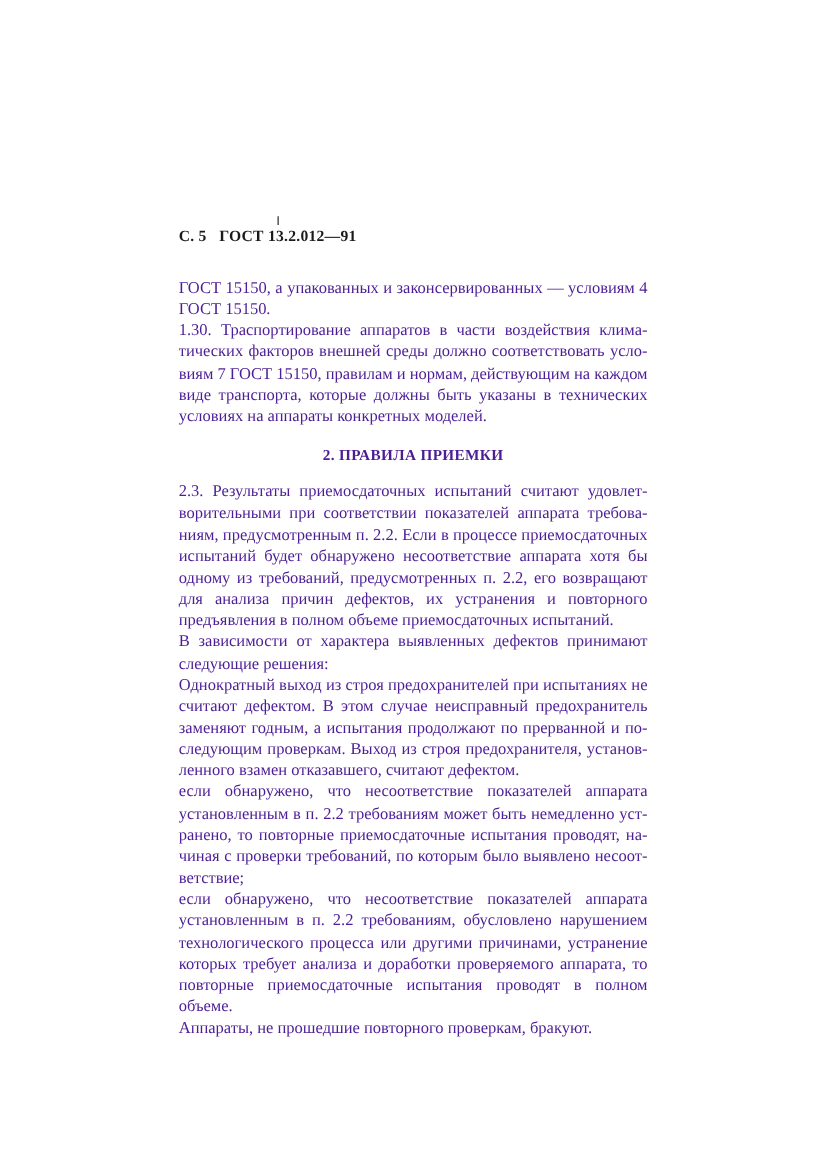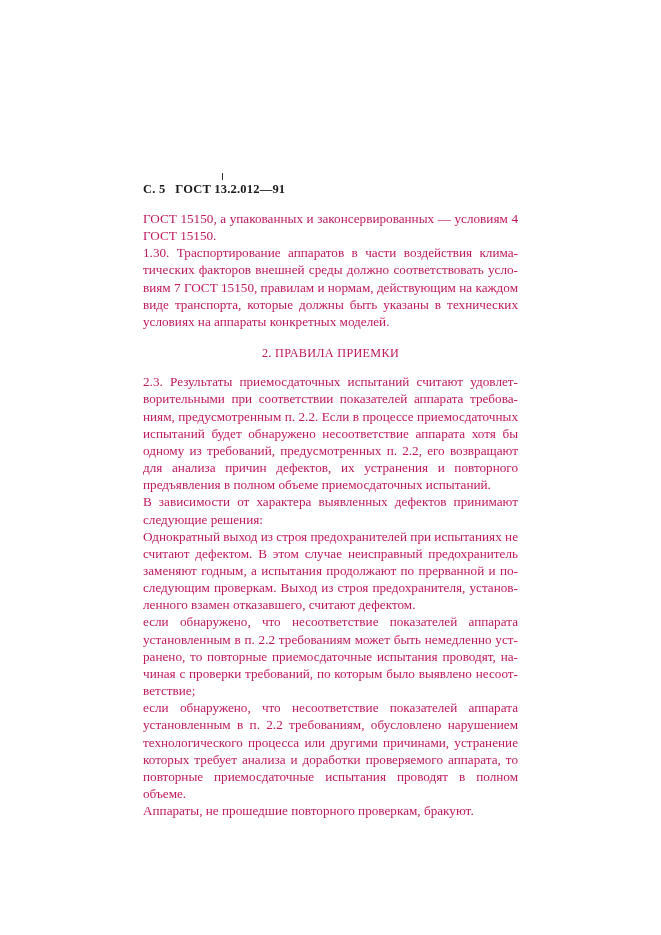--- a/index.html
+++ b/index.html
@@ -42,38 +42,38 @@
     position: absolute;
     left: 222px;
     top: 173px;
     width: 1px;
     height: 7px;
     background: #333;
   }
   .body-text {
     position: absolute;
     left: 143px;
-    top: 210px;
+    top: 221px;
     width: 375px;
     font-size: 13.2px;
     line-height: 17.15px;
     text-align: justify;
     text-justify: inter-word;
-    color: #be185d;
+    color: #4c1d95;
   }
   .body-text p {
     margin: 0;
     text-indent: 0;
   }
   .p-indent {
     text-indent: 24px;
   }
   .section-title {
     text-align: center;
-    font-weight: normal;
+    font-weight: bold;
     font-size: 12.2px;
     letter-spacing: 0.3px;
     margin: 15px 0 11px 0;
   }
 </style>
 </head>
 <body>
 
 <div class="page">
 

